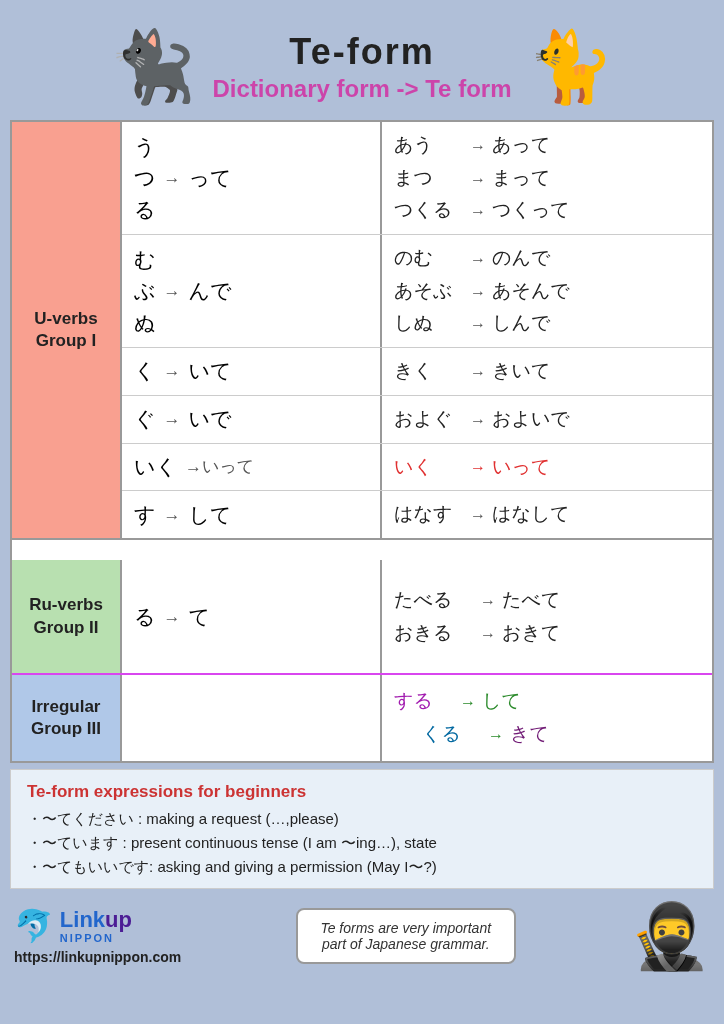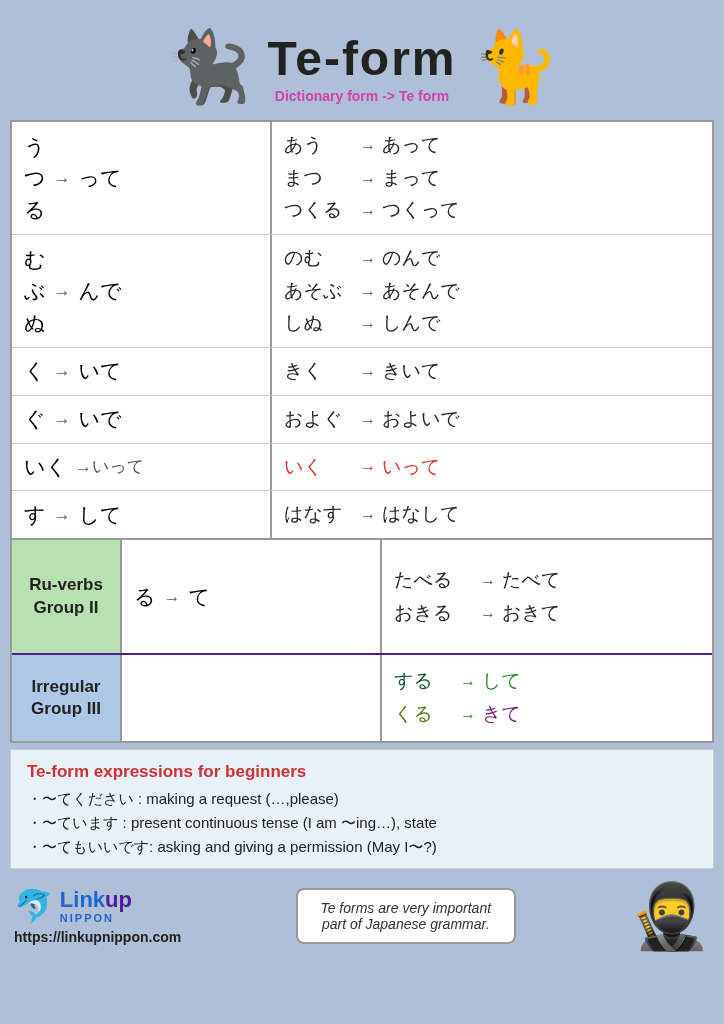--- a/index.html
+++ b/index.html
@@ -17,28 +17,28 @@
     
     .header {
       width: 100%;
       display: flex;
       flex-direction: column;
       align-items: center;
       padding: 8px 0 4px 0;
       position: relative;
     }
     .header-title {
-      font-size: 48px;
+      font-size: 36px;
       font-weight: 900;
       color: #222;
       font-family: 'Arial Black', Arial, sans-serif;
       letter-spacing: 2px;
     }
     .header-subtitle {
-      font-size: 14px;
+      font-size: 24px;
       color: #cc44aa;
       font-weight: bold;
       margin-top: 2px;
     }
 
     
     .table-container {
       width: 100%;
       background: white;
       border: 2px solid #999;
@@ -181,20 +181,24 @@
       <div class="header-subtitle">Dictionary form -&gt; Te form</div>
     </div>
     <span style="font-size:70px;">🐈</span>
   </div>
 </div>
 
 <div class="table-container">
 
   <div style="display:flex; border-bottom:2px solid #999;">
 
+    <div class="label-cell">
+      <div class="label-cell-text" style="white-space:pre-line;">U-verbs
+Group I</div>
+    </div>
 
     <div style="flex:1; display:flex; flex-direction:column;">
 
       <div class="u-sub">
         <div class="u-sub-rule">
           <div style="display:flex; flex-direction:column; gap:0px; line-height:1.5;">
             <span style="font-size:21px;">う</span>
             <div style="display:flex; align-items:center; gap:8px;">
               <span style="font-size:21px;">つ</span>
               <span style="font-size:17px; color:#555;">→</span>
@@ -316,21 +320,21 @@
             <span class="ex-from">はなす</span>
             <span class="ex-arrow">→</span>
             <span class="ex-to">はなして</span>
           </div>
         </div>
       </div>
 
     </div>
   </div>
 
-  <div style="display:flex; border-bottom:2px solid #4c1d95;">
+  <div style="display:flex; border-bottom:2px solid #d946ef;margin-top:20px;">
     <div class="label-cell green">
       <div class="label-cell-text" style="white-space:pre-line;">Ru-verbs
 Group II</div>
     </div>
     <div style="flex:1; display:flex;">
       <div style="width:260px; min-width:260px; border-right:2px solid #999; padding:14px 12px; display:flex; align-items:center;">
         <div style="display:flex; align-items:center; gap:8px;">
           <span style="font-size:21px;">る</span>
           <span style="font-size:17px; color:#555;">→</span>
           <span style="font-size:21px;">て</span>
@@ -355,26 +359,26 @@
     <div class="label-cell blue">
       <div class="label-cell-text" style="white-space:pre-line;">Irregular
 Group III</div>
     </div>
     <div style="flex:1; display:flex;">
 
       <div style="width:260px; min-width:260px; border-right:2px solid #999; padding:14px 12px;">
       </div>
       <div style="flex:1; padding:10px 12px;">
         <div class="example-line">
-          <span class="ex-from green" style="color:#14532d; min-width:60px;">する</span>
+          <span class="ex-from green" style="color:#a21caf; min-width:60px;">する</span>
           <span class="ex-arrow" style="color:#2a8a2a;">→</span>
           <span class="ex-to green" style="color:#2a8a2a;">して</span>
         </div>
         <div class="example-line">
-          <span class="ex-from green" style="color:#4d7c0f; min-width:60px;">くる</span>
+          <span class="ex-from green" style="color:#0369a1; min-width:60px;margin-left:28px;">くる</span>
           <span class="ex-arrow" style="color:#2a8a2a;">→</span>
           <span class="ex-to green" style="color:#701a75;">きて</span>
         </div>
       </div>
     </div>
   </div>
 
 </div>
 
 <div class="bottom-section">

